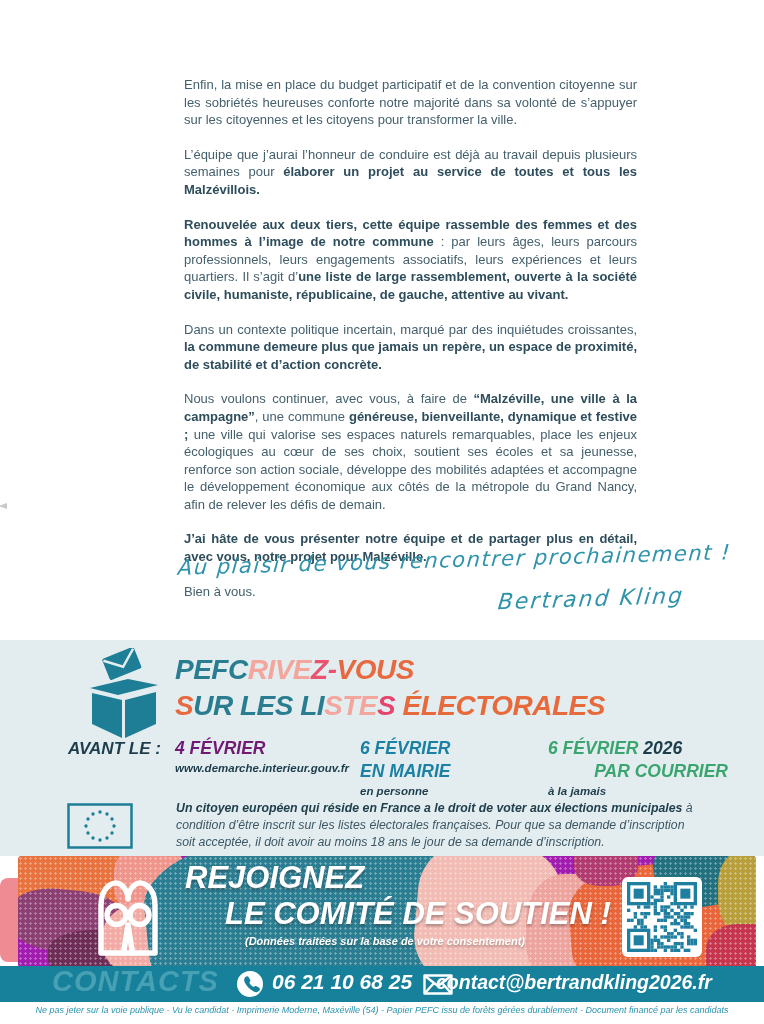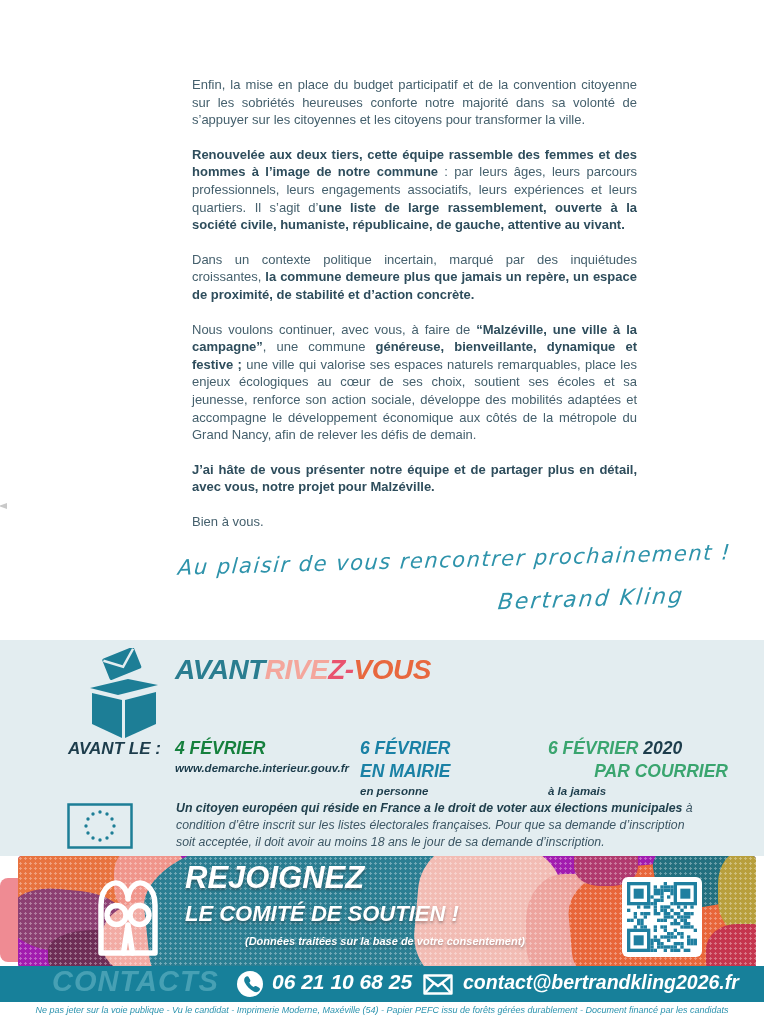--- a/index.html
+++ b/index.html
@@ -2,21 +2,21 @@
 <html><head>
 <meta charset="utf-8">
 <style>
   html,body{margin:0;padding:0;background:#ffffff;}
   .page{position:relative;width:764px;height:1024px;background:#ffffff;overflow:hidden;
         font-family:"Liberation Sans", sans-serif;}
 
   
   .letter{position:absolute;left:180px;top:76px;width:457px;color:#45606d;
           font-size:13px;line-height:17.6px;text-align:justify;}
-  .letter p{margin:0 0 17px 12px;}
+  .letter p{margin:0 0 17px 4px;}
   .letter .b{font-weight:700;color:#2e4d5c;}
   .handwrite{position:absolute;color:#2e93ab;font-style:italic;white-space:nowrap;
              font-family:"DejaVu Sans", cursive, sans-serif;}
   .hw-note{left:178px;top:548px;font-size:21px;letter-spacing:1.5px;transform:rotate(-1.6deg) skewX(-6deg);}
   .hw-sign{left:498px;top:586px;font-size:22px;letter-spacing:2px;transform:rotate(-2deg) skewX(-8deg);}
   .print-mark{position:absolute;left:0;top:503px;width:7px;height:6px;background:#c9c9c9;
               clip-path:polygon(0 40%,100% 0,100% 100%,0 60%);}
 
   
   .register{position:absolute;left:0;top:640px;width:764px;height:216px;background:#e3edf0;}
@@ -55,44 +55,45 @@
   .pt11{left:636px;top:-24px;width:125px;height:72px;background:#23707f;border-radius:35%;transform:rotate(-10deg);}
   .pt12{left:700px;top:-6px;width:64px;height:84px;background:#b89f3c;border-radius:40%;}
   .pt13{left:688px;top:68px;width:76px;height:64px;background:#c5354e;border-radius:40%;}
   .banner .dots{position:absolute;inset:0;
      background-image:radial-gradient(rgba(255,255,255,0.33) 1px, transparent 1.4px);
      background-size:5px 5px;}
   .owl-icon{position:absolute;left:70px;top:16px;}
   .banner-head{position:absolute;left:167px;top:4px;width:430px;color:#ffffff;
                font-style:italic;font-weight:800;text-shadow:0 2px 3px rgba(40,20,20,0.35);}
   .bh1{font-size:31px;line-height:36px;}
-  .bh2{font-size:22px;line-height:36px;}
+  .bh2{font-size:31px;line-height:36px;margin-left:40px;}
   .bnote{margin-top:3px;font-size:11px;font-weight:700;text-align:center;width:400px;}
   .qr-box{position:absolute;left:604px;top:21px;width:80px;height:80px;background:#ffffff;
           border-radius:6px;display:flex;align-items:center;justify-content:center;}
 
   
   .contacts{position:absolute;left:0;top:966px;width:764px;height:36px;background:#17809a;color:#ffffff;}
   .contacts-label{position:absolute;left:52px;top:-1px;font-size:29px;font-weight:800;font-style:italic;
                   color:#47a0b4;letter-spacing:1px;}
   .phone-icon{position:absolute;left:237px;top:5px;width:26px;height:26px;background:#ffffff;border-radius:50%;}
   .phone-num{position:absolute;left:272px;top:4px;font-size:21px;font-weight:800;font-style:italic;}
   .mail-icon{position:absolute;left:423px;top:8px;}
-  .email{position:absolute;left:463px;top:5px;font-size:19.5px;font-weight:800;font-style:italic;}
+  .email{position:absolute;left:436px;top:5px;font-size:19.5px;font-weight:800;font-style:italic;}
 
   .fineprint{position:absolute;left:0;top:1005px;width:764px;text-align:center;font-size:9px;
              font-style:italic;color:#2b93ae;}
 </style>
 </head>
 <body>
 
 <div class="page">
 
   <div class="letter">
     <p><span>Enfin, la mise en place du budget participatif et de la convention citoyenne sur les sobriétés heureuses conforte notre majorité dans sa volonté de s’appuyer sur les citoyennes et les citoyens pour transformer la ville.</span></p>
+    <p><span>L’équipe que j’aurai l’honneur de conduire est déjà au travail depuis plusieurs semaines pour </span><span class="b">élaborer un projet au service de toutes et tous les Malzévillois.</span></p>
     <p><span class="b">Renouvelée aux deux tiers, cette équipe rassemble des femmes et des hommes à l’image de notre commune</span><span> : par leurs âges, leurs parcours professionnels, leurs engagements associatifs, leurs expériences et leurs quartiers. Il s’agit d’</span><span class="b">une liste de large rassemblement, ouverte à la société civile, humaniste, républicaine, de gauche, attentive au vivant.</span></p>
     <p><span>Dans un contexte politique incertain, marqué par des inquiétudes croissantes, </span><span class="b">la commune demeure plus que jamais un repère, un espace de proximité, de stabilité et d’action concrète.</span></p>
     <p><span>Nous voulons continuer, avec vous, à faire de </span><span class="b">“Malzéville, une ville à la campagne”</span><span>, une commune </span><span class="b">généreuse, bienveillante, dynamique et festive ;</span><span> une ville qui valorise ses espaces naturels remarquables, place les enjeux écologiques au cœur de ses choix, soutient ses écoles et sa jeunesse, renforce son action sociale, développe des mobilités adaptées et accompagne le développement économique aux côtés de la métropole du Grand Nancy, afin de relever les défis de demain.</span></p>
     <p><span class="b">J’ai hâte de vous présenter notre équipe et de partager plus en détail, avec vous, notre projet pour Malzéville.</span></p>
     <p><span>Bien à vous.</span></p>
   </div>
   <div class="handwrite hw-note">Au plaisir de vous rencontrer prochainement !</div>
   <div class="handwrite hw-sign">Bertrand Kling</div>
   <div class="print-mark"></div>
 
@@ -104,39 +105,40 @@
           <rect x="21" y="4" width="34" height="23" rx="2"></rect>
           <path d="M22,6 L38,19 L54,6" stroke="#e3edf0" stroke-width="2.5" fill="none"></path>
         </g>
         <polygon points="6,40 44,31 74,37 34,47"></polygon>
         <path d="M8,45 L8,76 L38,90 L38,52 Z"></path>
         <path d="M41,52 L41,90 L72,76 L72,44 Z"></path>
       </g>
     </svg>
 
     <div class="reg-title">
-      <div><span style="color: rgb(42, 125, 144);">AVANT</span><span style="color: rgb(244, 166, 156);">RIVE</span><span style="color: rgb(233, 83, 111);">Z-</span><span style="color: rgb(232, 104, 63);">VOUS</span></div>
+      <div><span style="color: rgb(42, 125, 144);">PEFC</span><span style="color: rgb(244, 166, 156);">RIVE</span><span style="color: rgb(233, 83, 111);">Z-</span><span style="color: rgb(232, 104, 63);">VOUS</span></div>
+      <div><span style="color: rgb(232, 104, 63);">S</span><span style="color: rgb(42, 125, 144);">UR LES LI</span><span style="color: rgb(244, 166, 156);">STE</span><span style="color: rgb(229, 68, 109);">S</span><span style="color: rgb(231, 106, 60);"> ÉLECTORALES</span></div>
     </div>
 
     <div class="deadline">
       <div class="avant">AVANT LE :</div>
 
       <div class="opt opt1">
-        <div class="d"><span style="color: #15803d;">4 FÉVRIER</span></div>
+        <div class="d"><span style="color: #701a75;">4 FÉVRIER</span></div>
         <div class="dt">www.demarche.interieur.gouv.fr</div>
       </div>
 
       <div class="opt opt2">
         <div class="d"><span style="color: rgb(26, 129, 165);">6 FÉVRIER</span></div>
         <div class="ch" style="color: rgb(26, 129, 165);">EN MAIRIE</div>
         <div class="dt">en personne</div>
       </div>
 
       <div class="opt opt3">
-        <div class="d"><span style="color: rgb(58, 165, 111);">6 FÉVRIER</span><span class="yr"> 2020</span></div>
+        <div class="d"><span style="color: rgb(58, 165, 111);">6 FÉVRIER</span><span class="yr"> 2026</span></div>
         <div class="ch" style="color: rgb(58, 165, 111); text-align: right;">PAR COURRIER</div>
         <div class="dt">à la jamais</div>
       </div>
     </div>
 
     <div class="eu-row">
       <svg class="eu-flag" width="66" height="46" viewBox="0 0 66 46">
         <rect x="1.5" y="1.5" width="63" height="43" fill="none" stroke="#1d7e96" stroke-width="2.5"></rect>
         <g fill="#1d7e96">
           <circle cx="33" cy="9" r="1.7"></circle>

